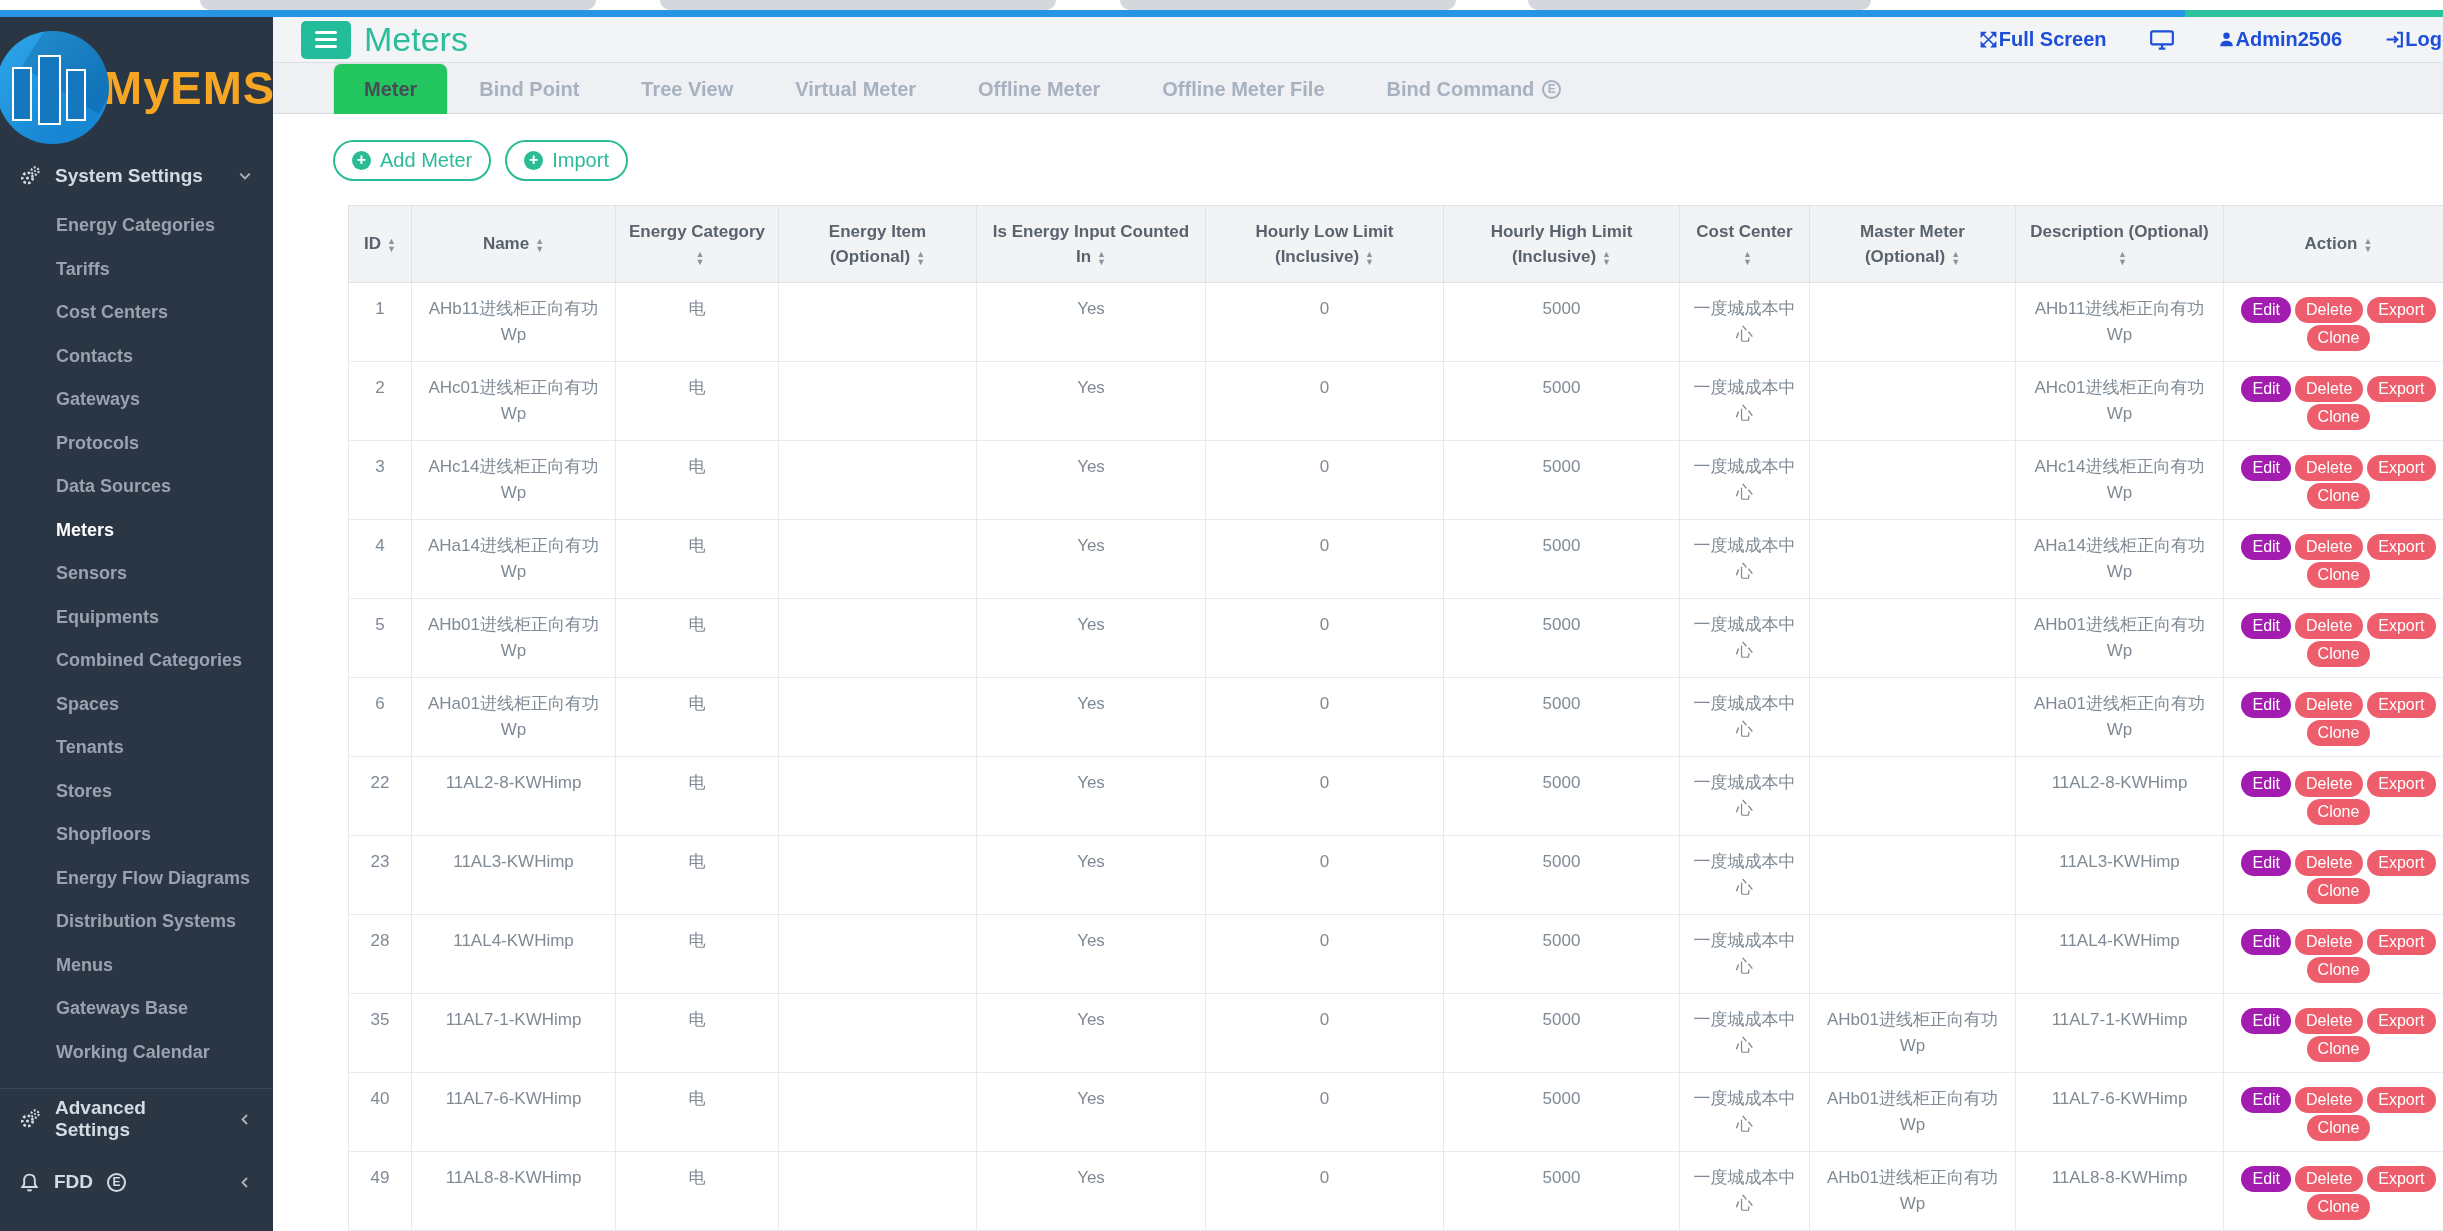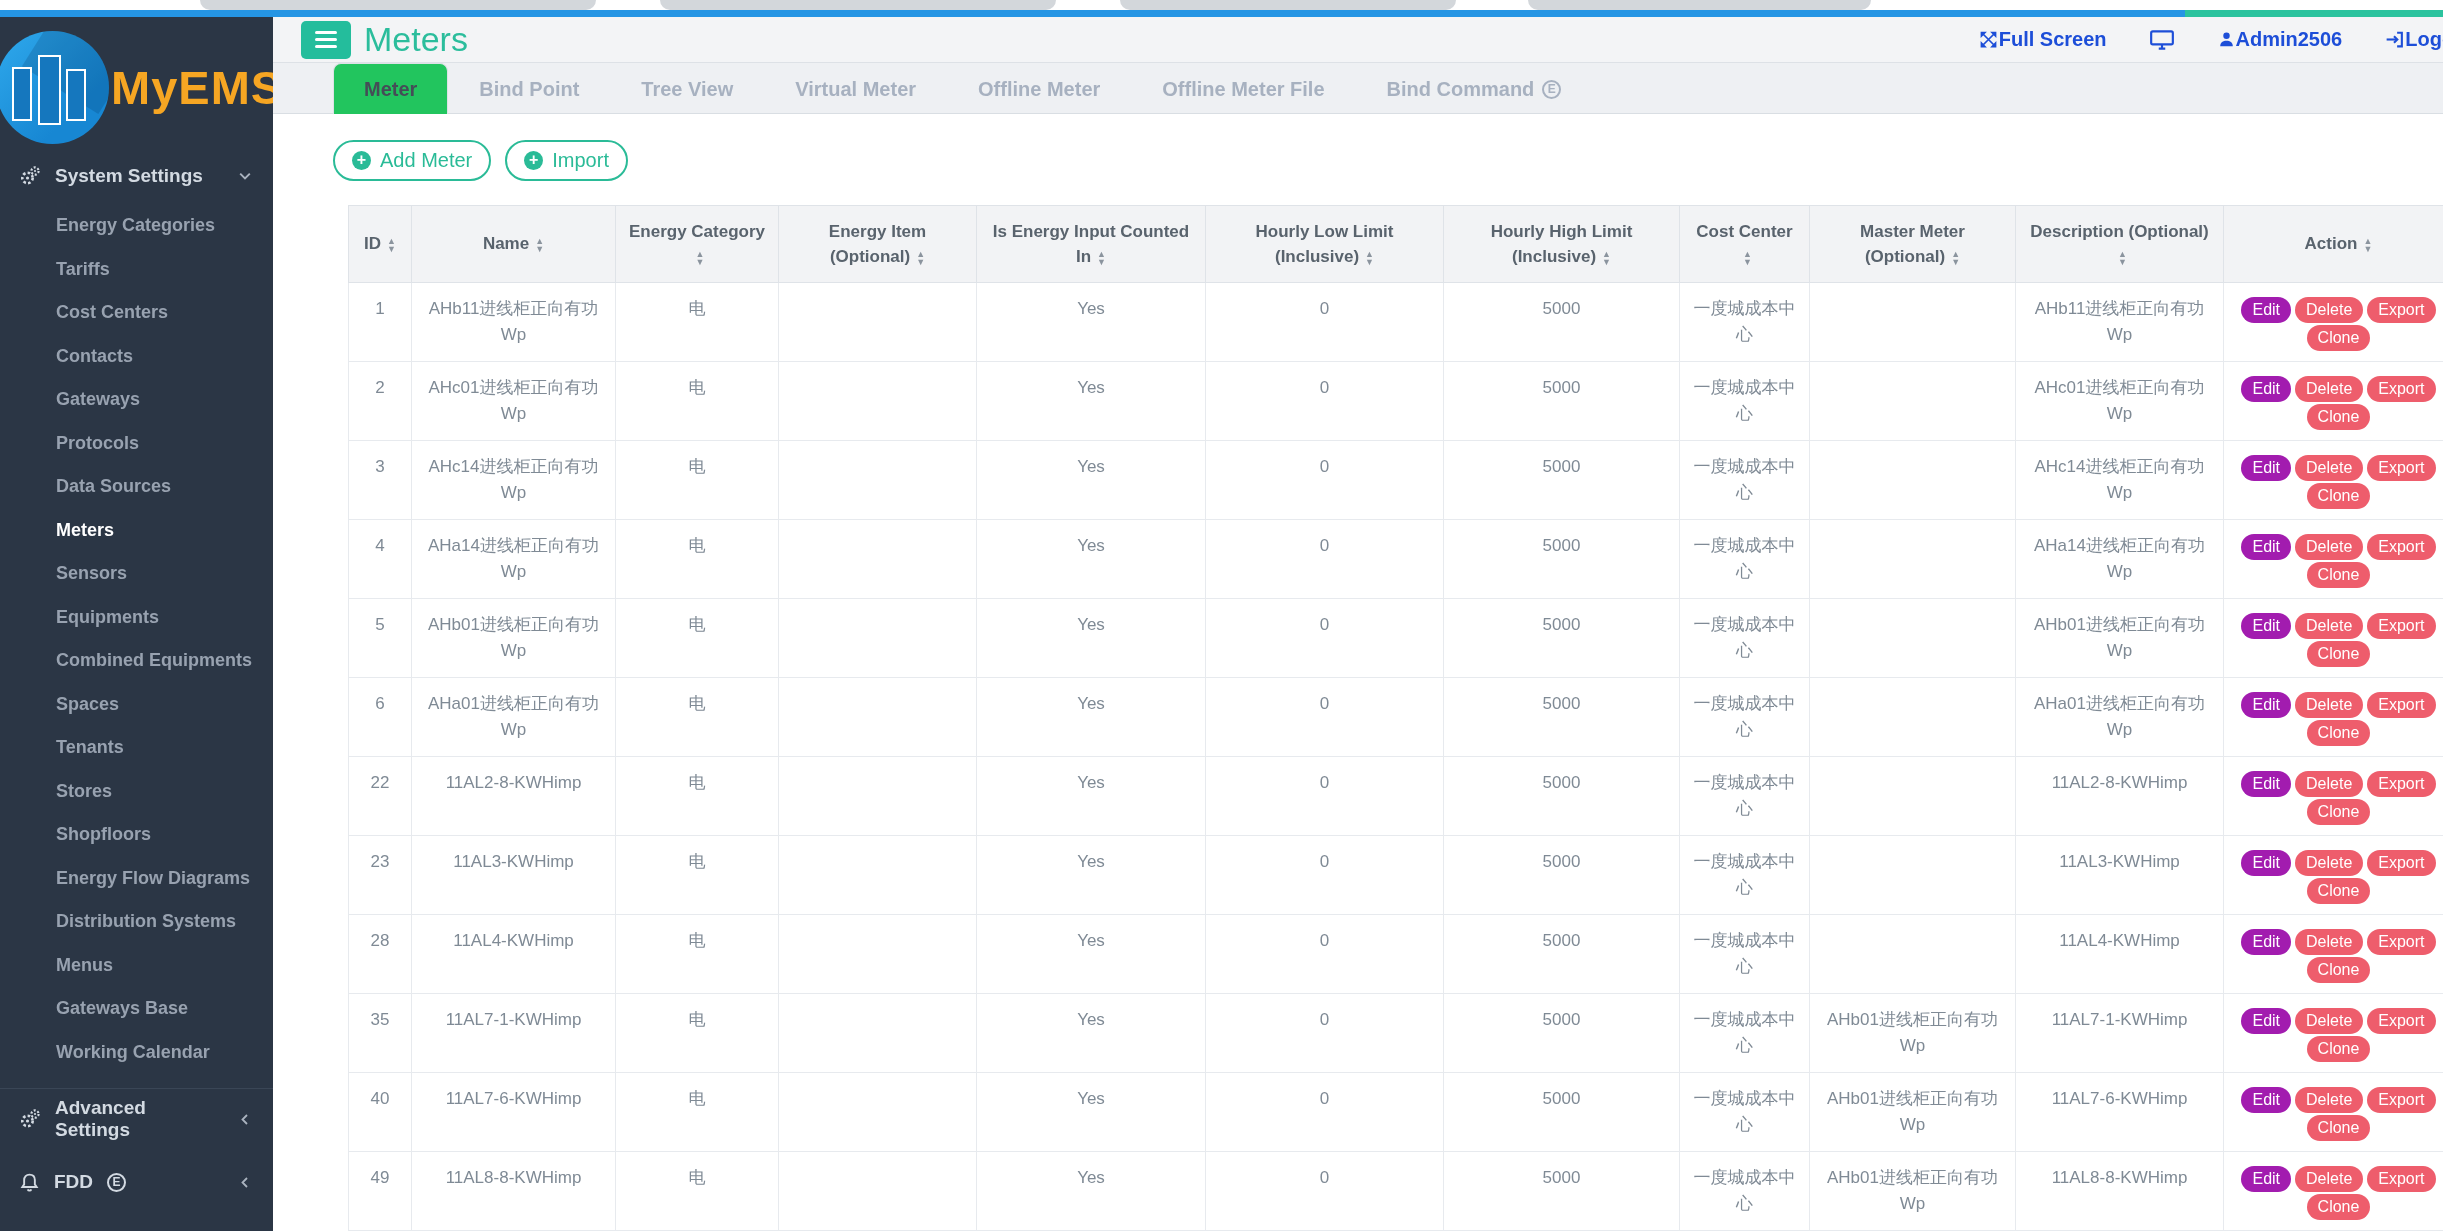--- a/index.html
+++ b/index.html
@@ -8,21 +8,21 @@
 
   
   .browser-strip { position:relative; height:10px; background:#fff; }
   .browser-strip .tabshadow { position:absolute; top:0; height:10px; background:#d3d7db; border-radius:0 0 10px 10px; }
   .accent-bar { height:7px; background:linear-gradient(to right,#2595e4 0,#2595e4 2185px,#2bc39e 2185px,#2bc39e 100%); }
 
   .app { display:flex; height:1214px; }
 
   
   .sidebar { width:273px; min-width:273px; background:#2b3645; color:#98a2b0; overflow:hidden; }
-  .logo-row { height:135px; display:flex; align-items:center; padding-top:6px;gap:8px; }
+  .logo-row { height:135px; display:flex; align-items:center; padding-top:6px; }
   .logo-circle { position:relative; width:113px; height:113px; margin-left:-4px; border-radius:50%;
      background:linear-gradient(135deg,#2fa9ec 0%,#1787d3 70%); overflow:hidden; flex:none; }
   .logo-circle .slice { position:absolute; right:-20px; top:-24px; width:90px; height:90px;
      background:rgba(0,40,80,.18); transform:rotate(32deg); }
   .logo-circle .bar { position:absolute; border:2px solid #fff; background:#1577be; }
   .logo-circle .b1 { left:16px; top:36px; width:20px; height:54px; }
   .logo-circle .b2 { left:42px; top:24px; width:23px; height:70px; }
   .logo-circle .b3 { left:70px; top:38px; width:20px; height:52px; }
   .logo-text { font-size:47px; font-weight:bold; color:#f6a623; margin-left:-6px; letter-spacing:1px; }
 
@@ -129,21 +129,21 @@
         <li class="side-item">Energy Categories</li>
         <li class="side-item">Tariffs</li>
         <li class="side-item">Cost Centers</li>
         <li class="side-item">Contacts</li>
         <li class="side-item">Gateways</li>
         <li class="side-item">Protocols</li>
         <li class="side-item">Data Sources</li>
         <li class="side-item active">Meters</li>
         <li class="side-item">Sensors</li>
         <li class="side-item">Equipments</li>
-        <li class="side-item">Combined Equipments</li>
+        <li class="side-item">Combined Categories</li>
         <li class="side-item">Spaces</li>
         <li class="side-item">Tenants</li>
         <li class="side-item">Stores</li>
         <li class="side-item">Shopfloors</li>
         <li class="side-item">Energy Flow Diagrams</li>
         <li class="side-item">Distribution Systems</li>
         <li class="side-item">Menus</li>
         <li class="side-item">Gateways Base</li>
         <li class="side-item">Working Calendar</li>
       </ul>

